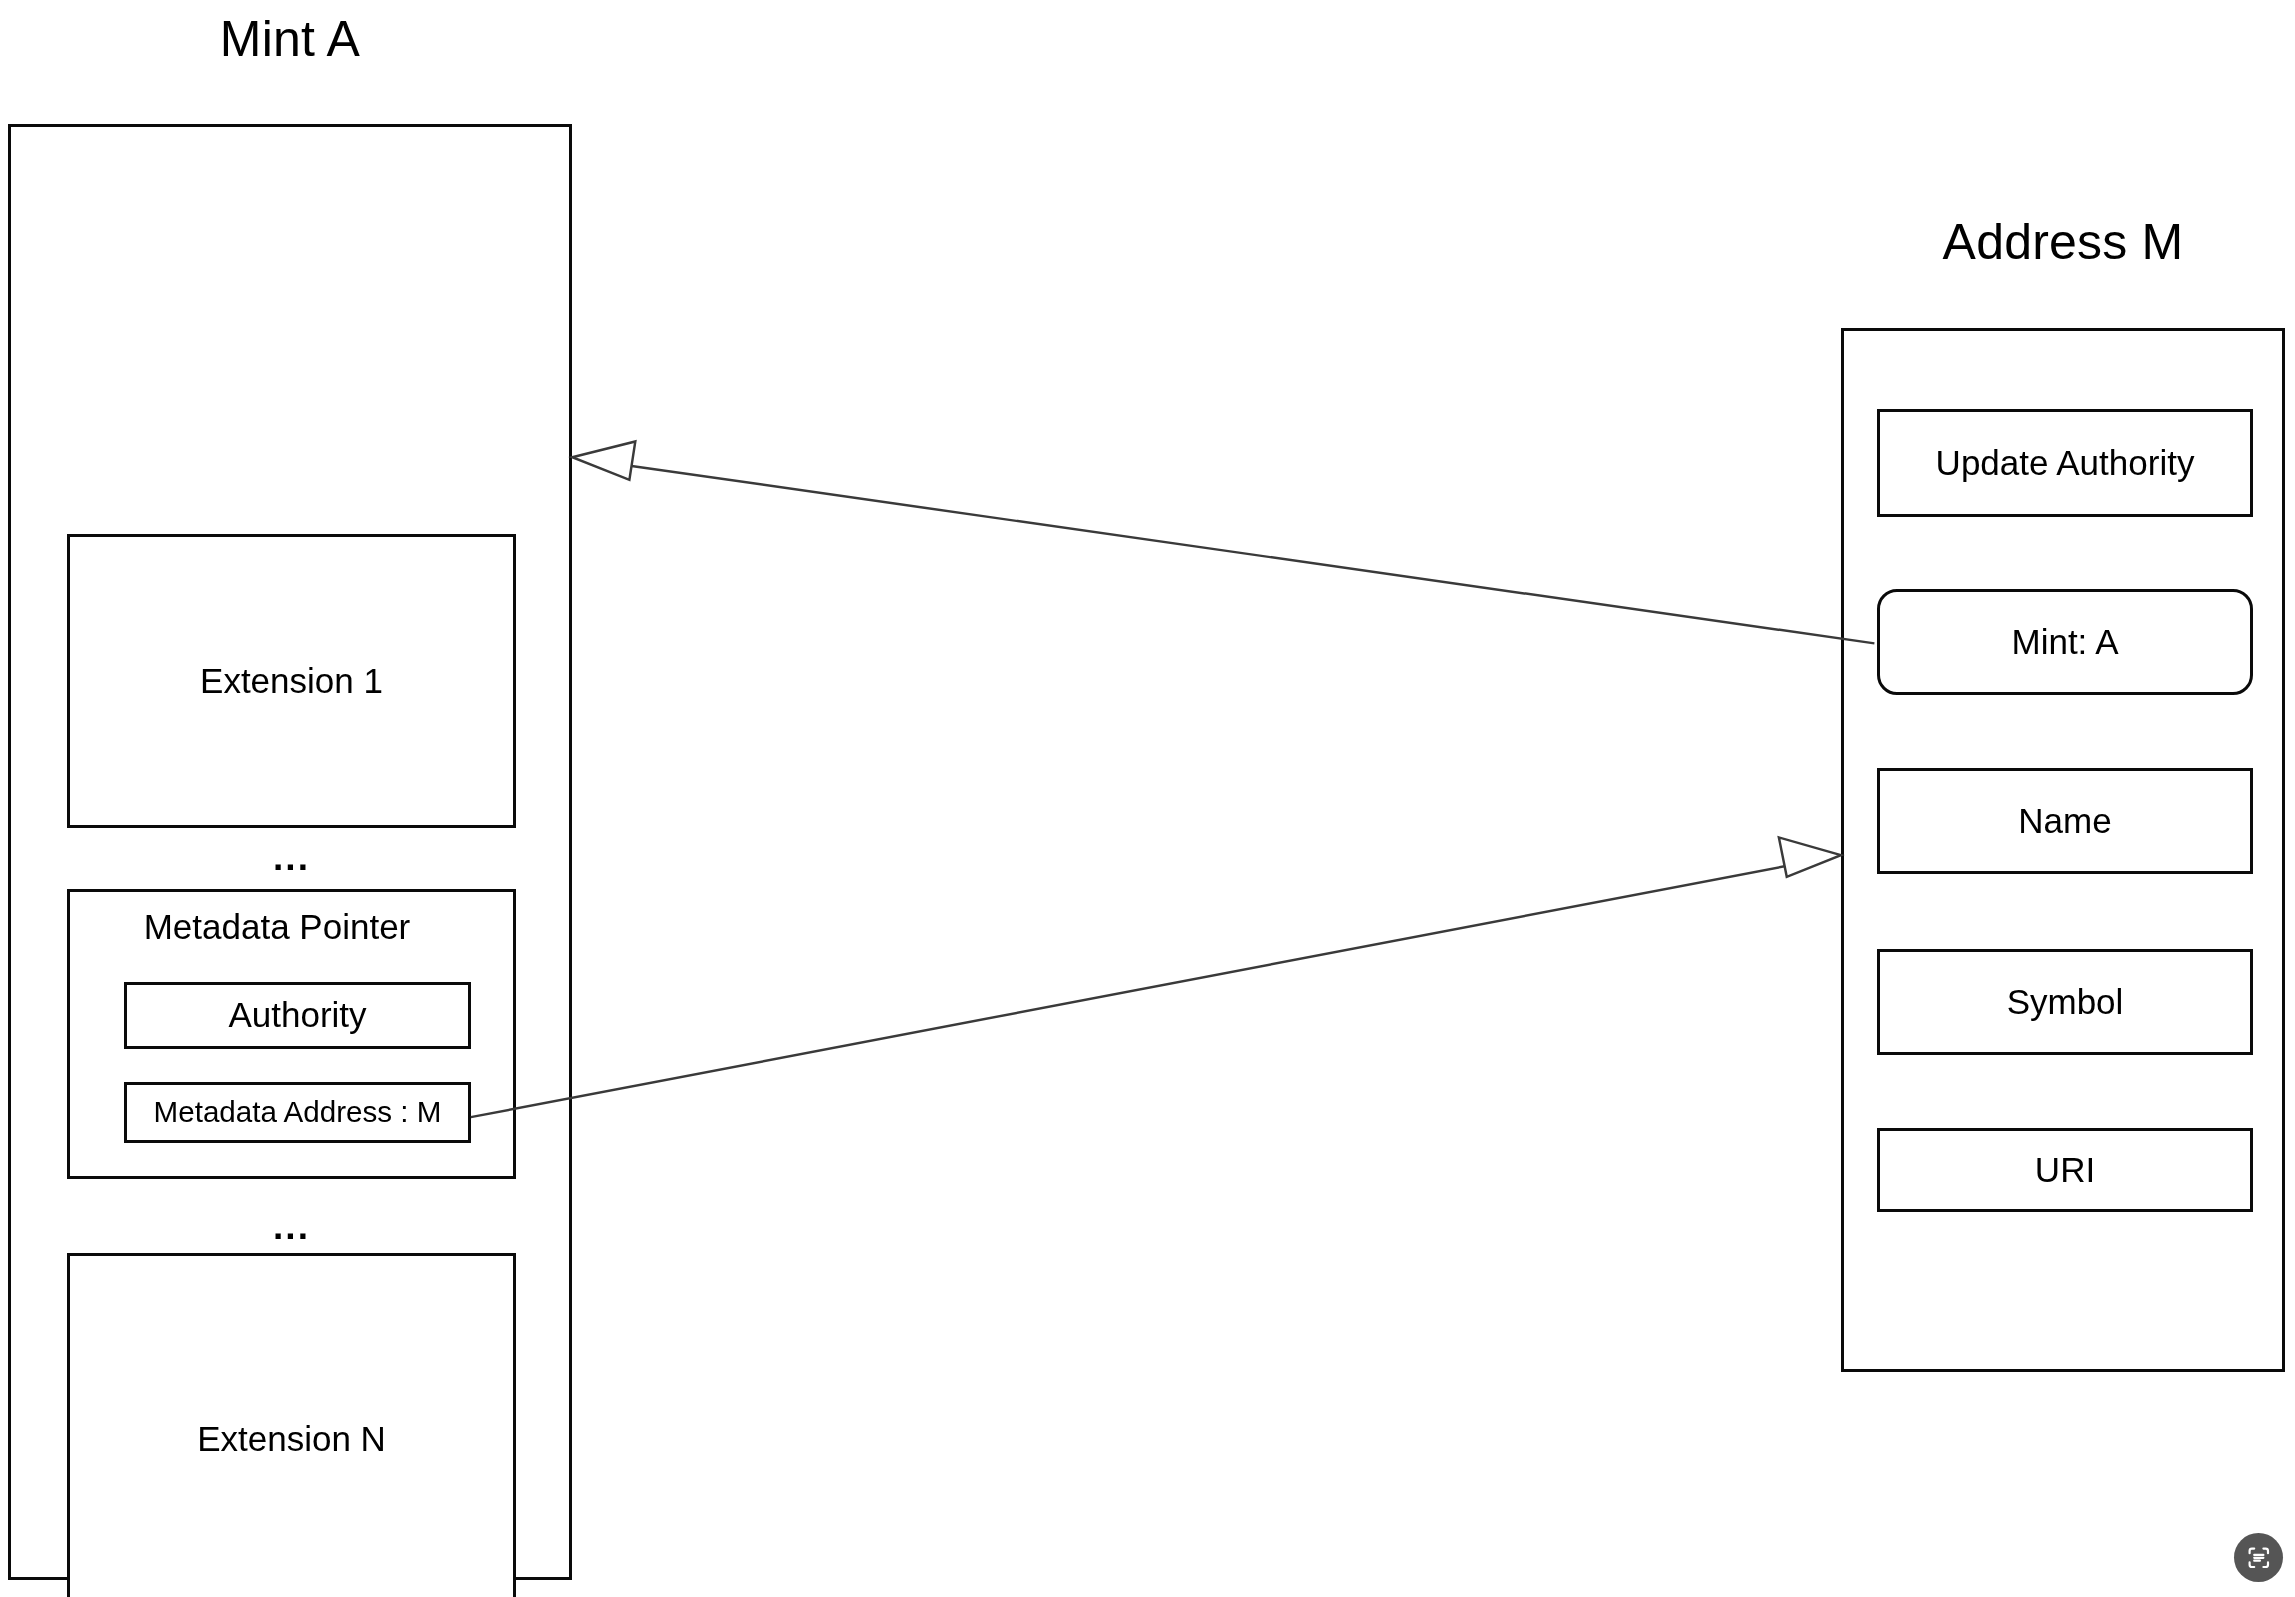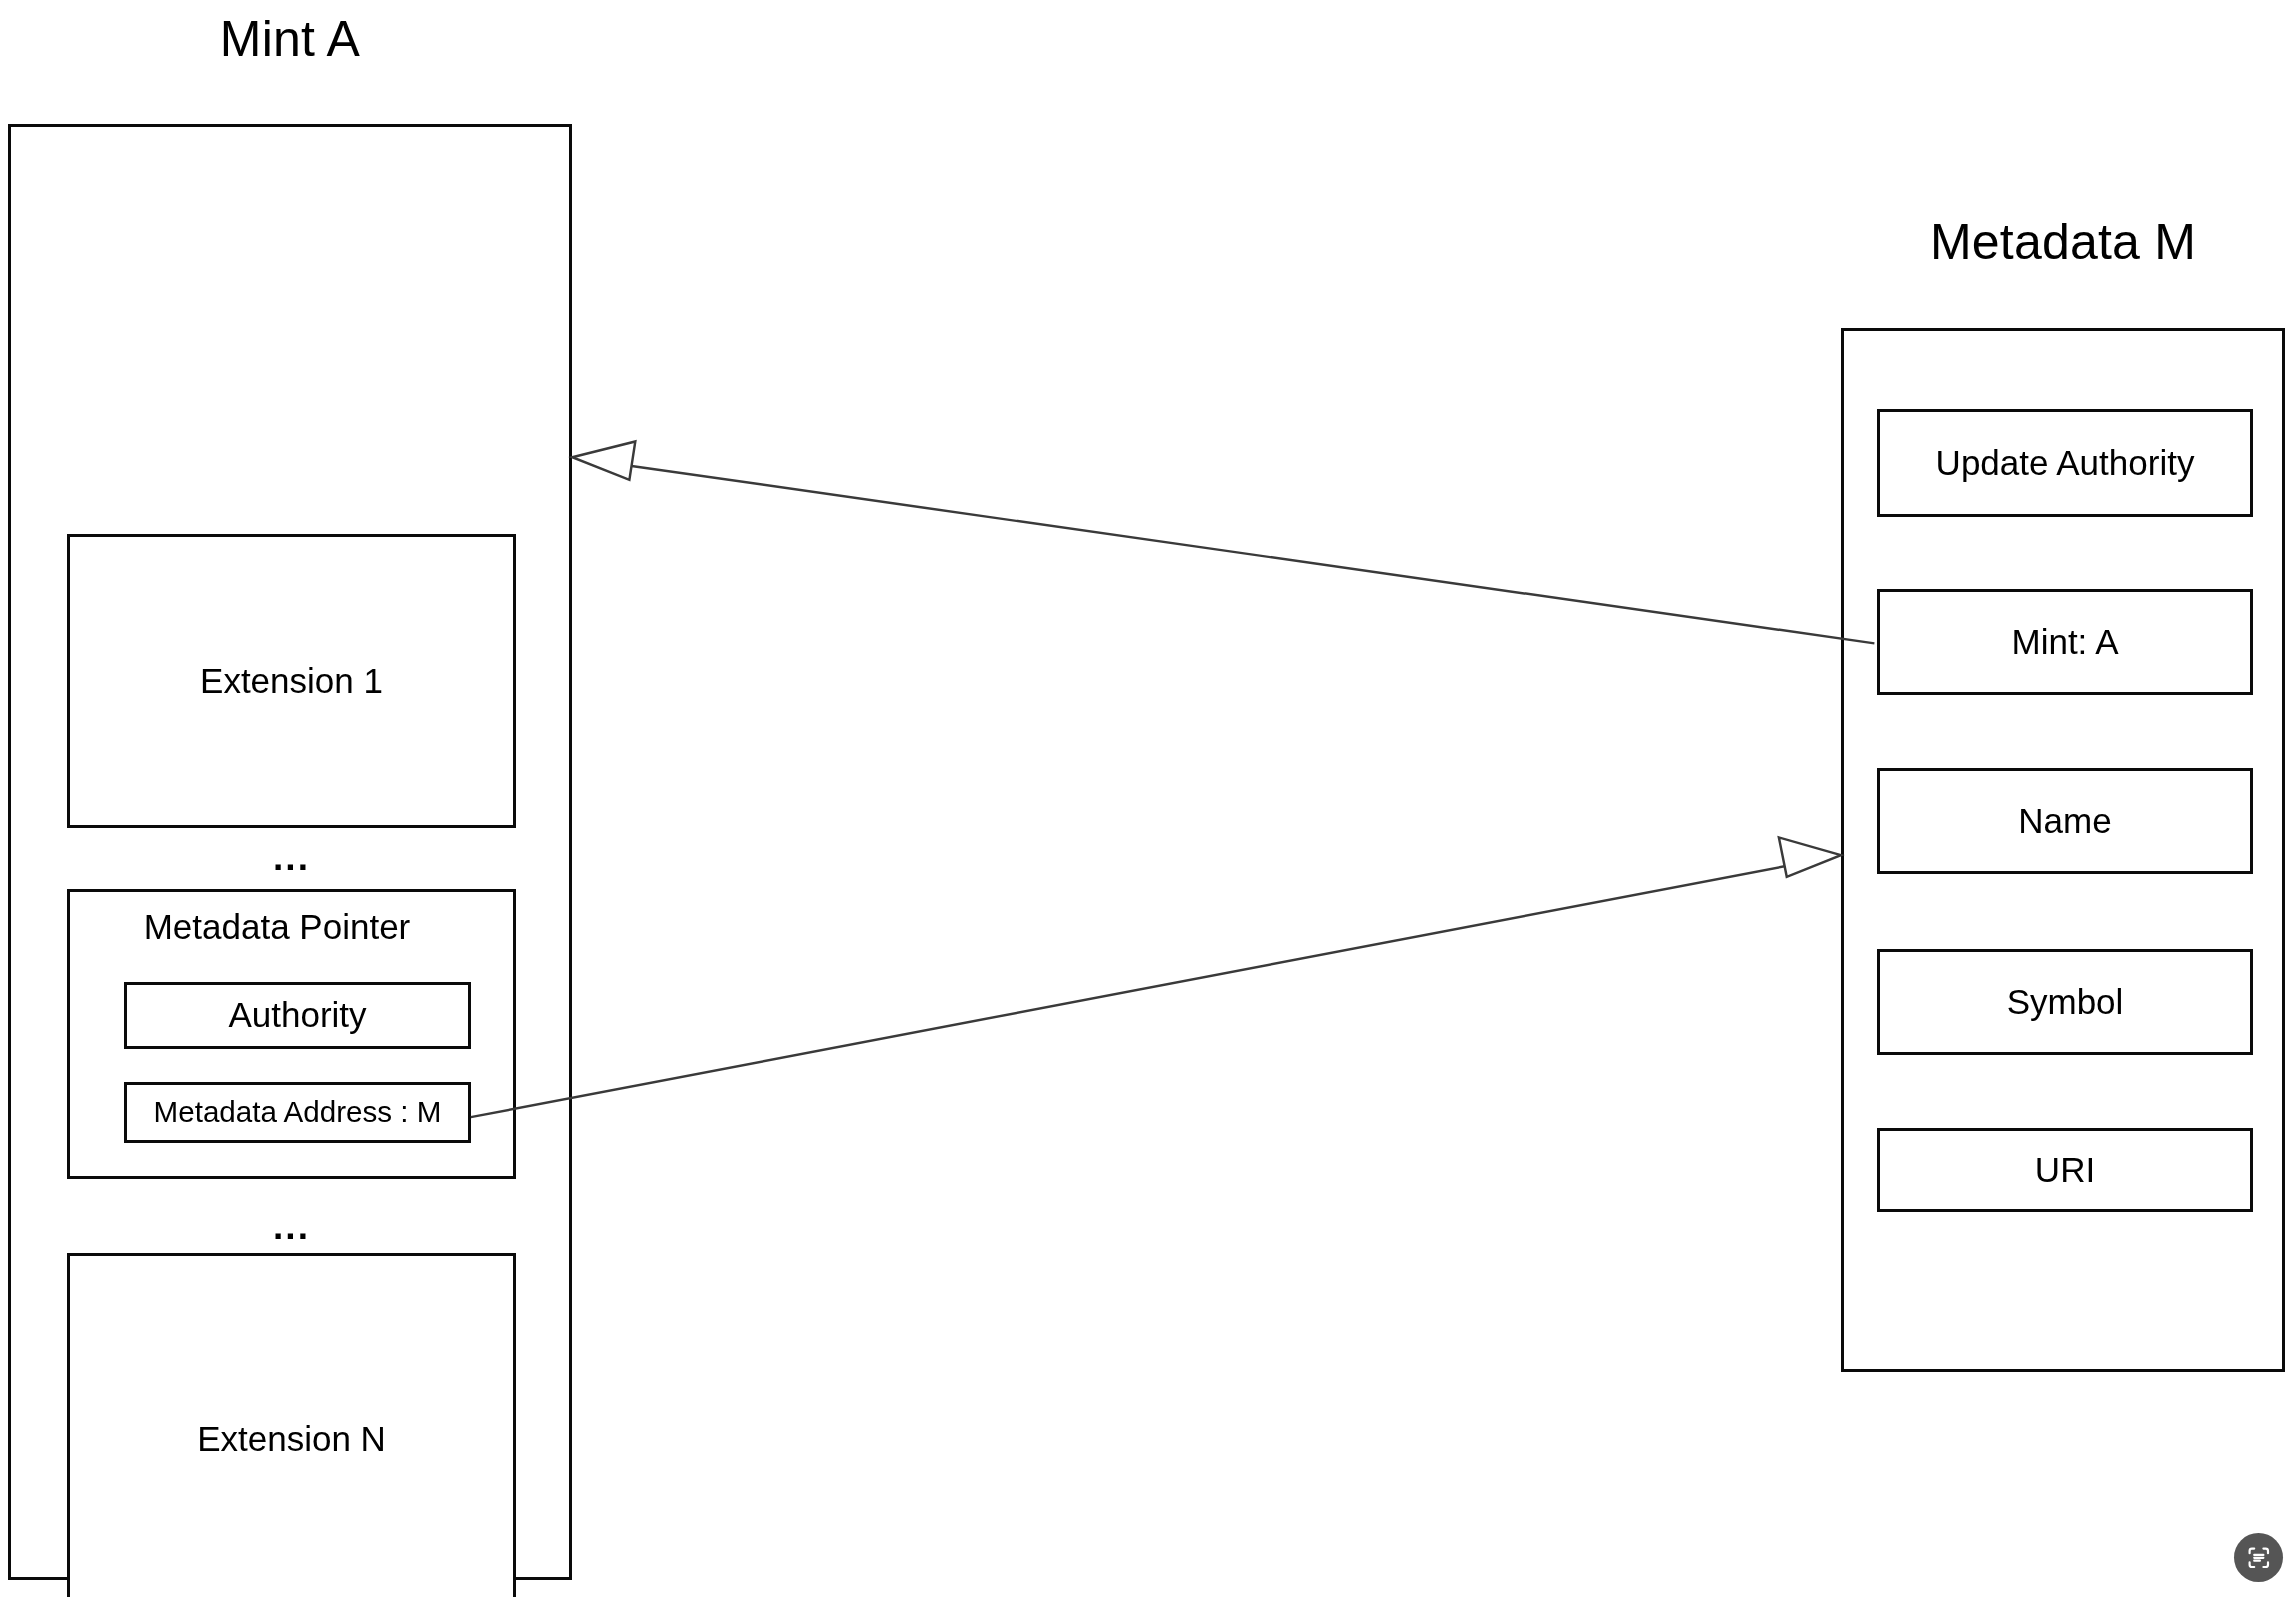--- a/index.html
+++ b/index.html
@@ -113,29 +113,29 @@
   <div class="box" style="left:124px; top:1082px; width:347px; height:61px;text-decoration:underline;">
     <div class="label node-text-sm" style="left:0; top:0; width:100%; height:100%;">Metadata Address : M</div>
   </div>
 
   <div class="label ellipsis-text" style="left:67px; top:1209px; width:449px; height:37px;">...</div>
 
   <div class="box" style="left:67px; top:1253px; width:449px; height:372px;">
     <div class="label node-text" style="left:0; top:0; width:100%; height:100%;">Extension N</div>
   </div>
 
-  <div class="label title-text" style="left:1841px; top:215px; width:444px; height:55px;">Metadata M</div>
+  <div class="label title-text" style="left:1841px; top:215px; width:444px; height:55px;">Address M</div>
 
   <div class="box" style="left:1841px; top:328px; width:444px; height:1044px;"></div>
 
   <div class="box" style="left:1877px; top:409px; width:376px; height:108px;">
     <div class="label node-text" style="left:0; top:0; width:100%; height:100%;">Update Authority</div>
   </div>
 
-  <div class="box" style="left:1877px; top:589px; width:376px; height:106px;">
+  <div class="box" style="left:1877px; top:589px; width:376px; height:106px;border-radius:20px;">
     <div class="label node-text" style="left:0; top:0; width:100%; height:100%;">Mint: A</div>
   </div>
 
   <div class="box" style="left:1877px; top:768px; width:376px; height:106px;">
     <div class="label node-text" style="left:0; top:0; width:100%; height:100%;">Name</div>
   </div>
 
   <div class="box" style="left:1877px; top:949px; width:376px; height:106px;">
     <div class="label node-text" style="left:0; top:0; width:100%; height:100%;">Symbol</div>
   </div>

